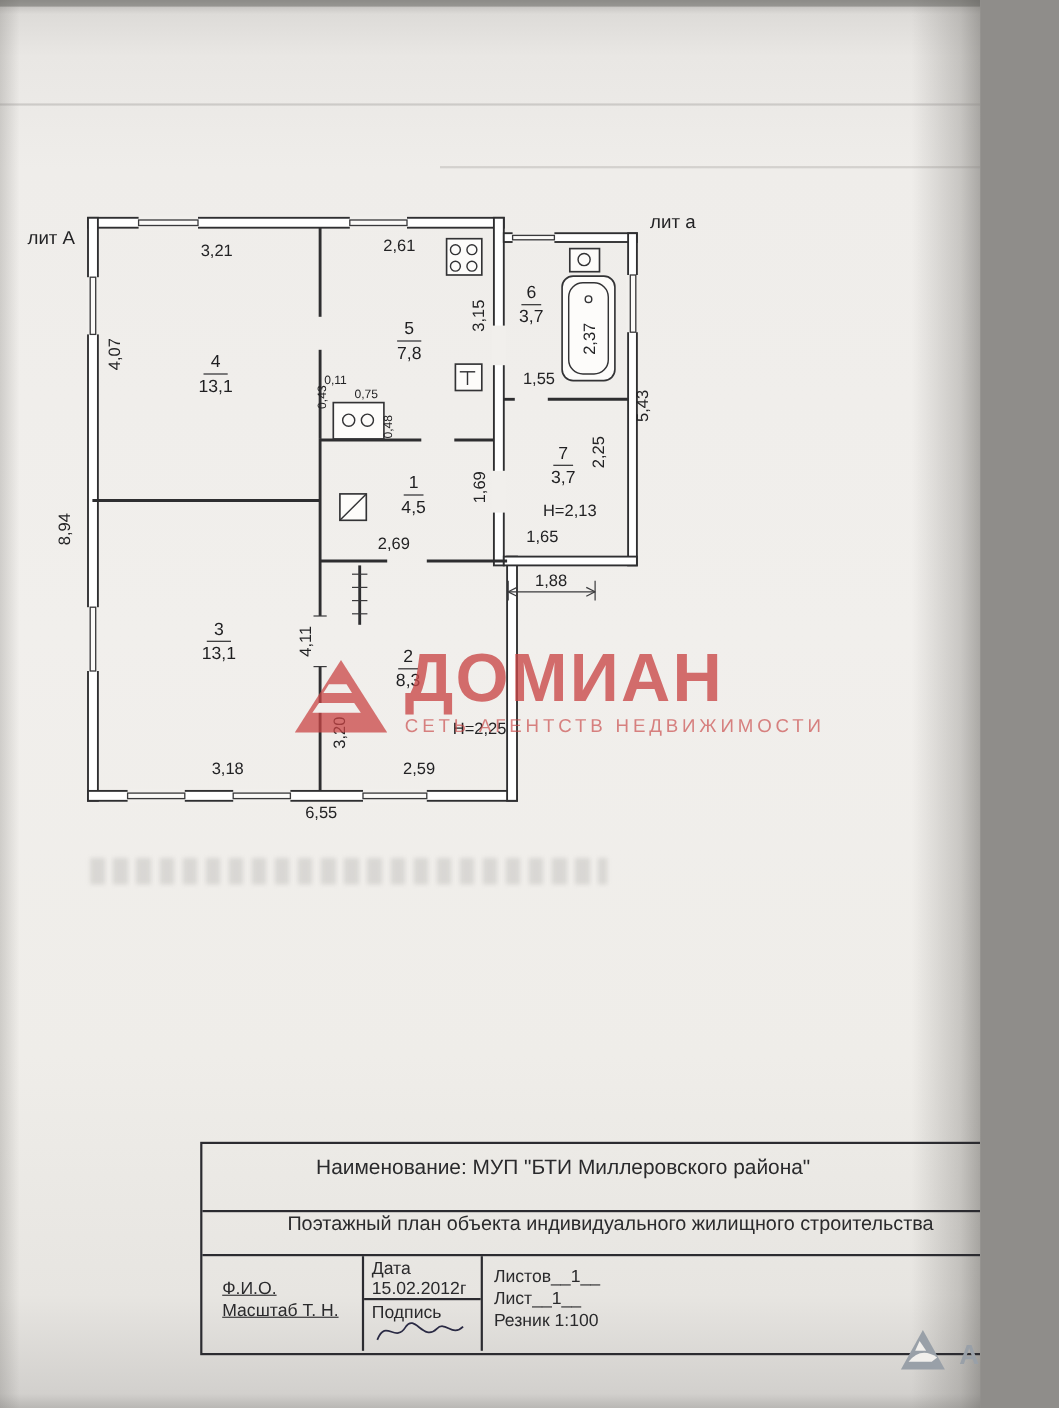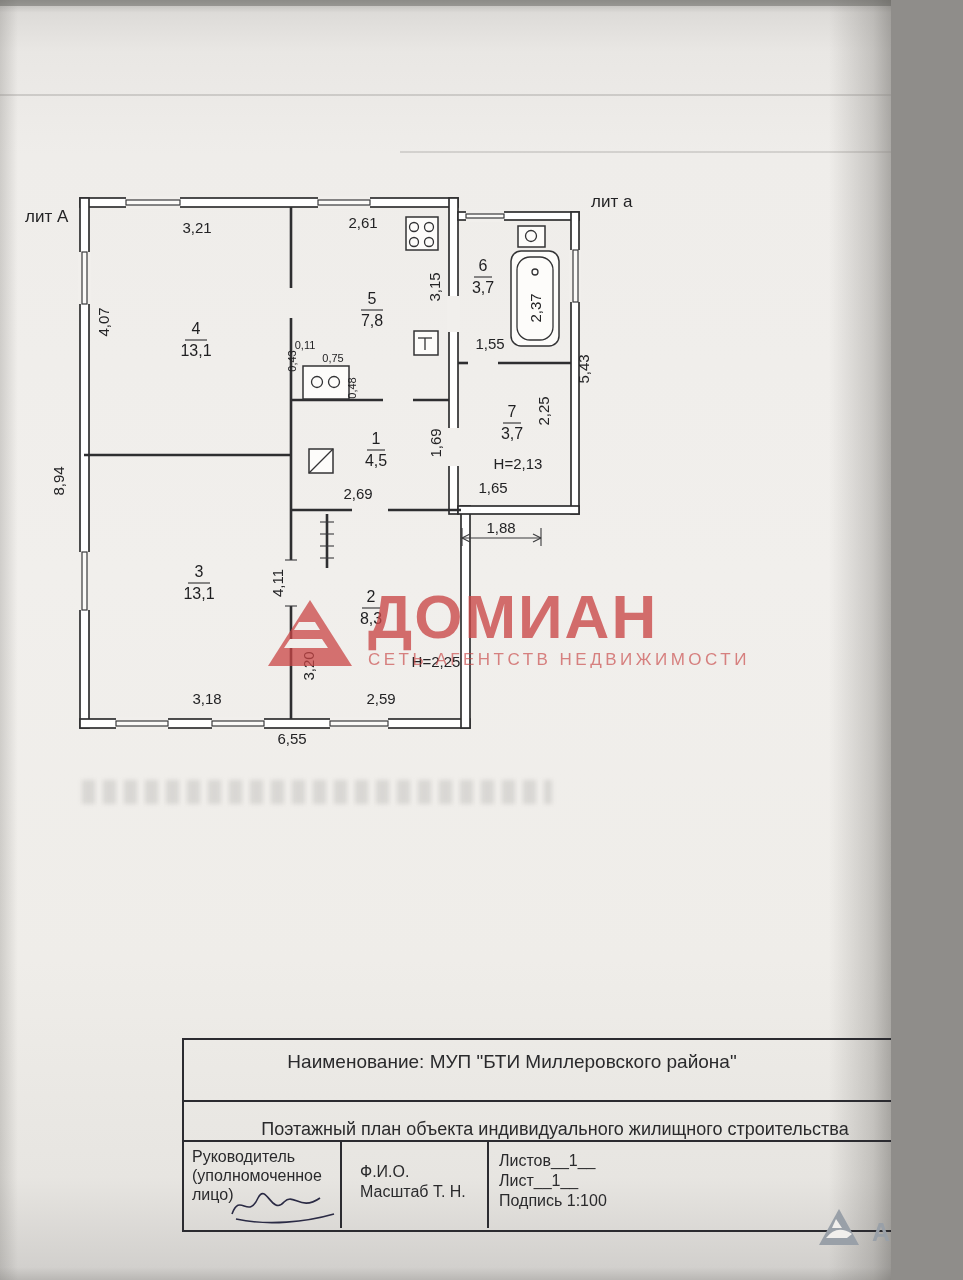--- a/index.html
+++ b/index.html
@@ -28,26 +28,26 @@
   
   .wm{position:absolute;left:264px;top:586px;z-index:3;display:flex;align-items:flex-start;pointer-events:none;}
   .wm-logo{width:92px;height:80px;margin-top:6px;}
   .wm-text{margin-left:12px;}
   .wm-name{font-size:62px;font-weight:bold;letter-spacing:2px;color:rgba(201,70,70,0.78);line-height:62px;}
   .wm-tag{font-size:17px;letter-spacing:3.5px;color:rgba(201,70,70,0.66);margin-top:2px;}
 
   
   .tb{position:absolute;left:182px;top:1038px;width:746px;height:194px;border:2px solid #2b2b30;z-index:4;box-sizing:border-box;}
   .tb-row1{height:62px;border-bottom:2px solid #2b2b30;display:flex;justify-content:center;padding-top:11px;box-sizing:border-box;font-size:19px;padding-right:86px;}
-  .tb-row2{height:40px;border-bottom:2px solid #2b2b30;display:flex;align-items:flex-end;justify-content:center;box-sizing:border-box;font-size:18px;}
+  .tb-row2{height:40px;border-bottom:2px solid #2b2b30;display:flex;align-items:flex-start;justify-content:center;box-sizing:border-box;font-size:18px;}
   .tb-row3{display:flex;height:86px;}
   .tb-col{box-sizing:border-box;border-right:2px solid #2b2b30;position:relative;font-size:16px;}
   .tb-col:last-child{border-right:none;}
   .c1{width:158px;padding:5px 0 0 8px;line-height:19px;}
-  .c2{width:147px;padding:20px 0 0 18px;line-height:20px;}
+  .c2{width:147px;padding:20px 0 0 18px;line-height:20px;text-decoration:underline;}
   .c3{width:108px;}
   .c3-top{height:40px;border-bottom:2px solid #2b2b30;box-sizing:border-box;padding:3px 0 0 7px;line-height:18px;}
   .c3-bot{padding:3px 0 0 7px;position:relative;}
   .c4{width:180px;padding:5px 0 0 8px;line-height:20px;}
   .c5{width:153px;padding:9px 0 0 10px;line-height:20px;}
   .u{text-decoration:underline;}
   .sig{position:absolute;pointer-events:none;}
   .ink{stroke:#2a2a44;stroke-width:1.6;fill:none;}
 
   
@@ -253,41 +253,44 @@
 
   <div class="tb">
     <div class="tb-row1">
       <span>Наименование: МУП "БТИ Миллеровского района"</span>
     </div>
     <div class="tb-row2">
       <span>Поэтажный план объекта индивидуального жилищного строительства</span>
     </div>
     <div class="tb-row3">
 
-      <div class="tb-col c1">
-        <div>Руководитель</div>
-        <div>(уполномоченное</div>
-        <div>лицо)</div>
-        <svg class="sig" style="left:44px;top:44px;" width="112" height="40">
-          <path class="ink" d="M4,28 C12,6 20,34 30,12 C38,-4 44,30 56,16 C66,6 72,26 92,12"></path>
-          <path class="ink" d="M8,33 C40,40 78,36 106,28"></path>
-        </svg>
-      </div>
 
       <div class="tb-col c2">
         <div>Ф.И.О.</div>
         <div>Масштаб Т. Н.</div>
       </div>
 
+      <div class="tb-col c3">
+        <div class="c3-top">
+          <div>Дата</div>
+          <div>15.02.2012г</div>
+        </div>
+        <div class="c3-bot">
+          <div>Подпись</div>
+          <svg class="sig" style="left:6px;top:14px;" width="90" height="30">
+            <path class="ink" d="M6,22 C14,2 22,26 32,10 C40,-2 48,24 60,12 C68,4 74,20 84,10"></path>
+          </svg>
+        </div>
+      </div>
 
 
       <div class="tb-col c5">
         <div>Листов__1__</div>
         <div>Лист__1__</div>
-        <div>Подпись 1:100</div>
+        <div>Резник 1:100</div>
       </div>
 
     </div>
   </div>
 
   <div class="shark">
     <svg width="46" height="42" viewBox="0 0 46 42">
       <polygon points="3,39 23,3 43,39" fill="#99a0a8"></polygon>
       <path d="M10,32 Q21,18 36,28 L31,32 Z" fill="#f1efec"></path>
       <path d="M20,13 L26,22 L16,22 Z" fill="#f1efec"></path>

